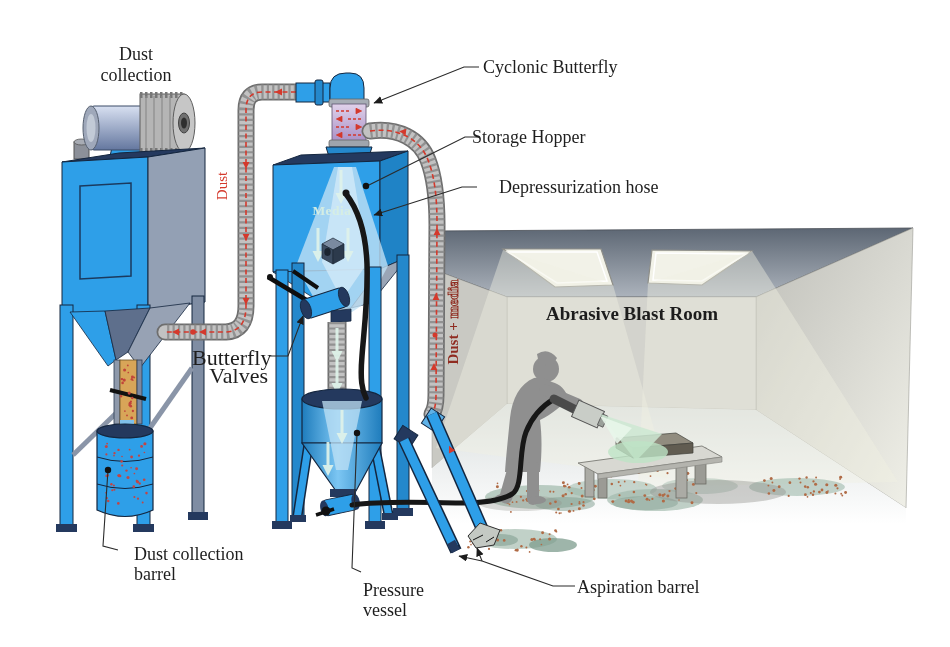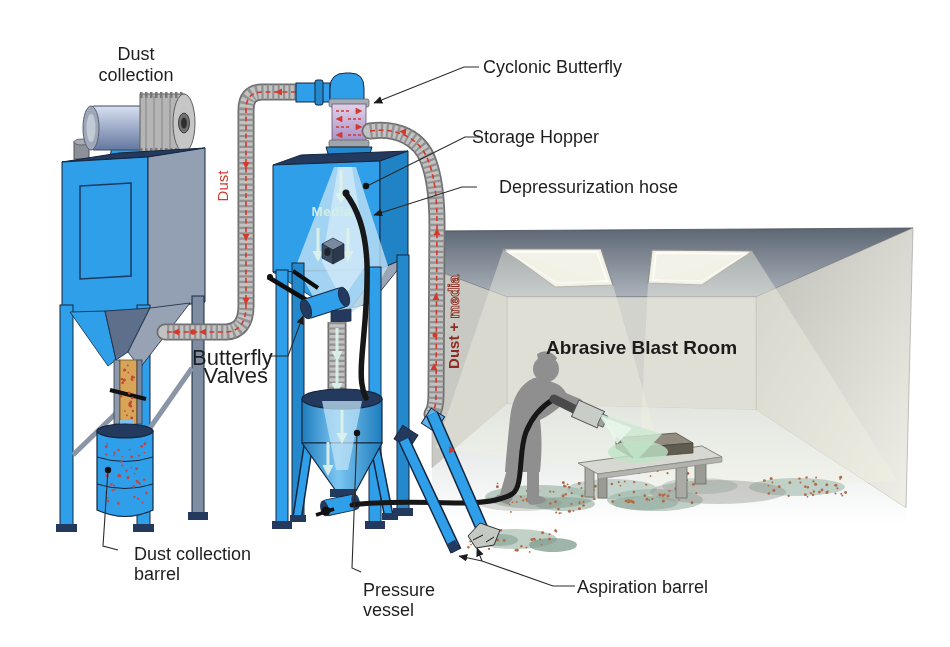--- a/index.html
+++ b/index.html
@@ -1,17 +1,17 @@
 <!DOCTYPE html>
 <html style="--machine-blue: #2E9FE8; --machine-dark: #24395E; --machine-side-gray: #93A0B4; --flow-red: #D4392C; --dust-media-red: #8F2B20; --media-fill: #BFE0F4; --media-text: #D7EFE3; --sand: #D8A558; --worker-gray: #8F8F8F; --stain-teal: #9FB9AB; --room-wall: #D3D3CD;"><head>
 <meta charset="utf-8">
 <style>
   html,body{margin:0;padding:0;background:#fff;}
   #stage{position:relative;width:950px;height:647px;background:#fff;overflow:hidden;
-         font-family:Liberation Sans, sans-serif;}
+         font-family:Liberation Serif, serif;}
   #scene{position:absolute;left:0;top:0;}
   .lbl{position:absolute;color:#1e1e1e;font-size:18px;line-height:21px;white-space:nowrap;}
   .lbl.center{text-align:center;}
   .lbl.right{text-align:right;}
   .flow{position:absolute;transform:translate(-50%,-50%) rotate(-90deg);white-space:nowrap;
         font-weight:bold;}
   #flow-dust{font-size:15px;font-weight:normal;color:var(--flow-red);}
   #flow-dustmedia{font-size:15px;color:var(--dust-media-red);}
   #flow-dustmedia .hollow{color:#cfd9cd;-webkit-text-stroke:0.9px var(--dust-media-red);}
   #media-label{font-size:13.5px;font-weight:bold;color:var(--media-text);opacity:.95;
@@ -590,21 +590,21 @@
   </g>
 </svg>
 
 <div class="lbl center" style="left:88px;top:44px;width:96px;">
   <span>Dust</span><br>
   <span>collection</span>
 </div>
 <div class="lbl" style="left:483px;top:57px;">Cyclonic Butterfly</div>
 <div class="lbl" style="left:472px;top:127px;">Storage Hopper</div>
 <div class="lbl" style="left:499px;top:177px;">Depressurization hose</div>
-<div class="lbl room-title" style="left:546px;top:337px;">Abrasive Blast Room</div>
+<div class="lbl room-title" style="left:546px;top:303px;">Abrasive Blast Room</div>
 <div class="lbl right" style="left:192px;top:349px;width:76px;font-size:22px;line-height:18px;">
   <span>Butterfly</span><br>
   <span>Valves</span>
 </div>
 <div class="lbl" style="left:122px;top:544px;line-height:20px;margin-left:12px;">
   <span>Dust collection</span><br>
   <span>barrel</span>
 </div>
 <div class="lbl" style="left:363px;top:580px;line-height:20px;">
   <span>Pressure</span><br>

